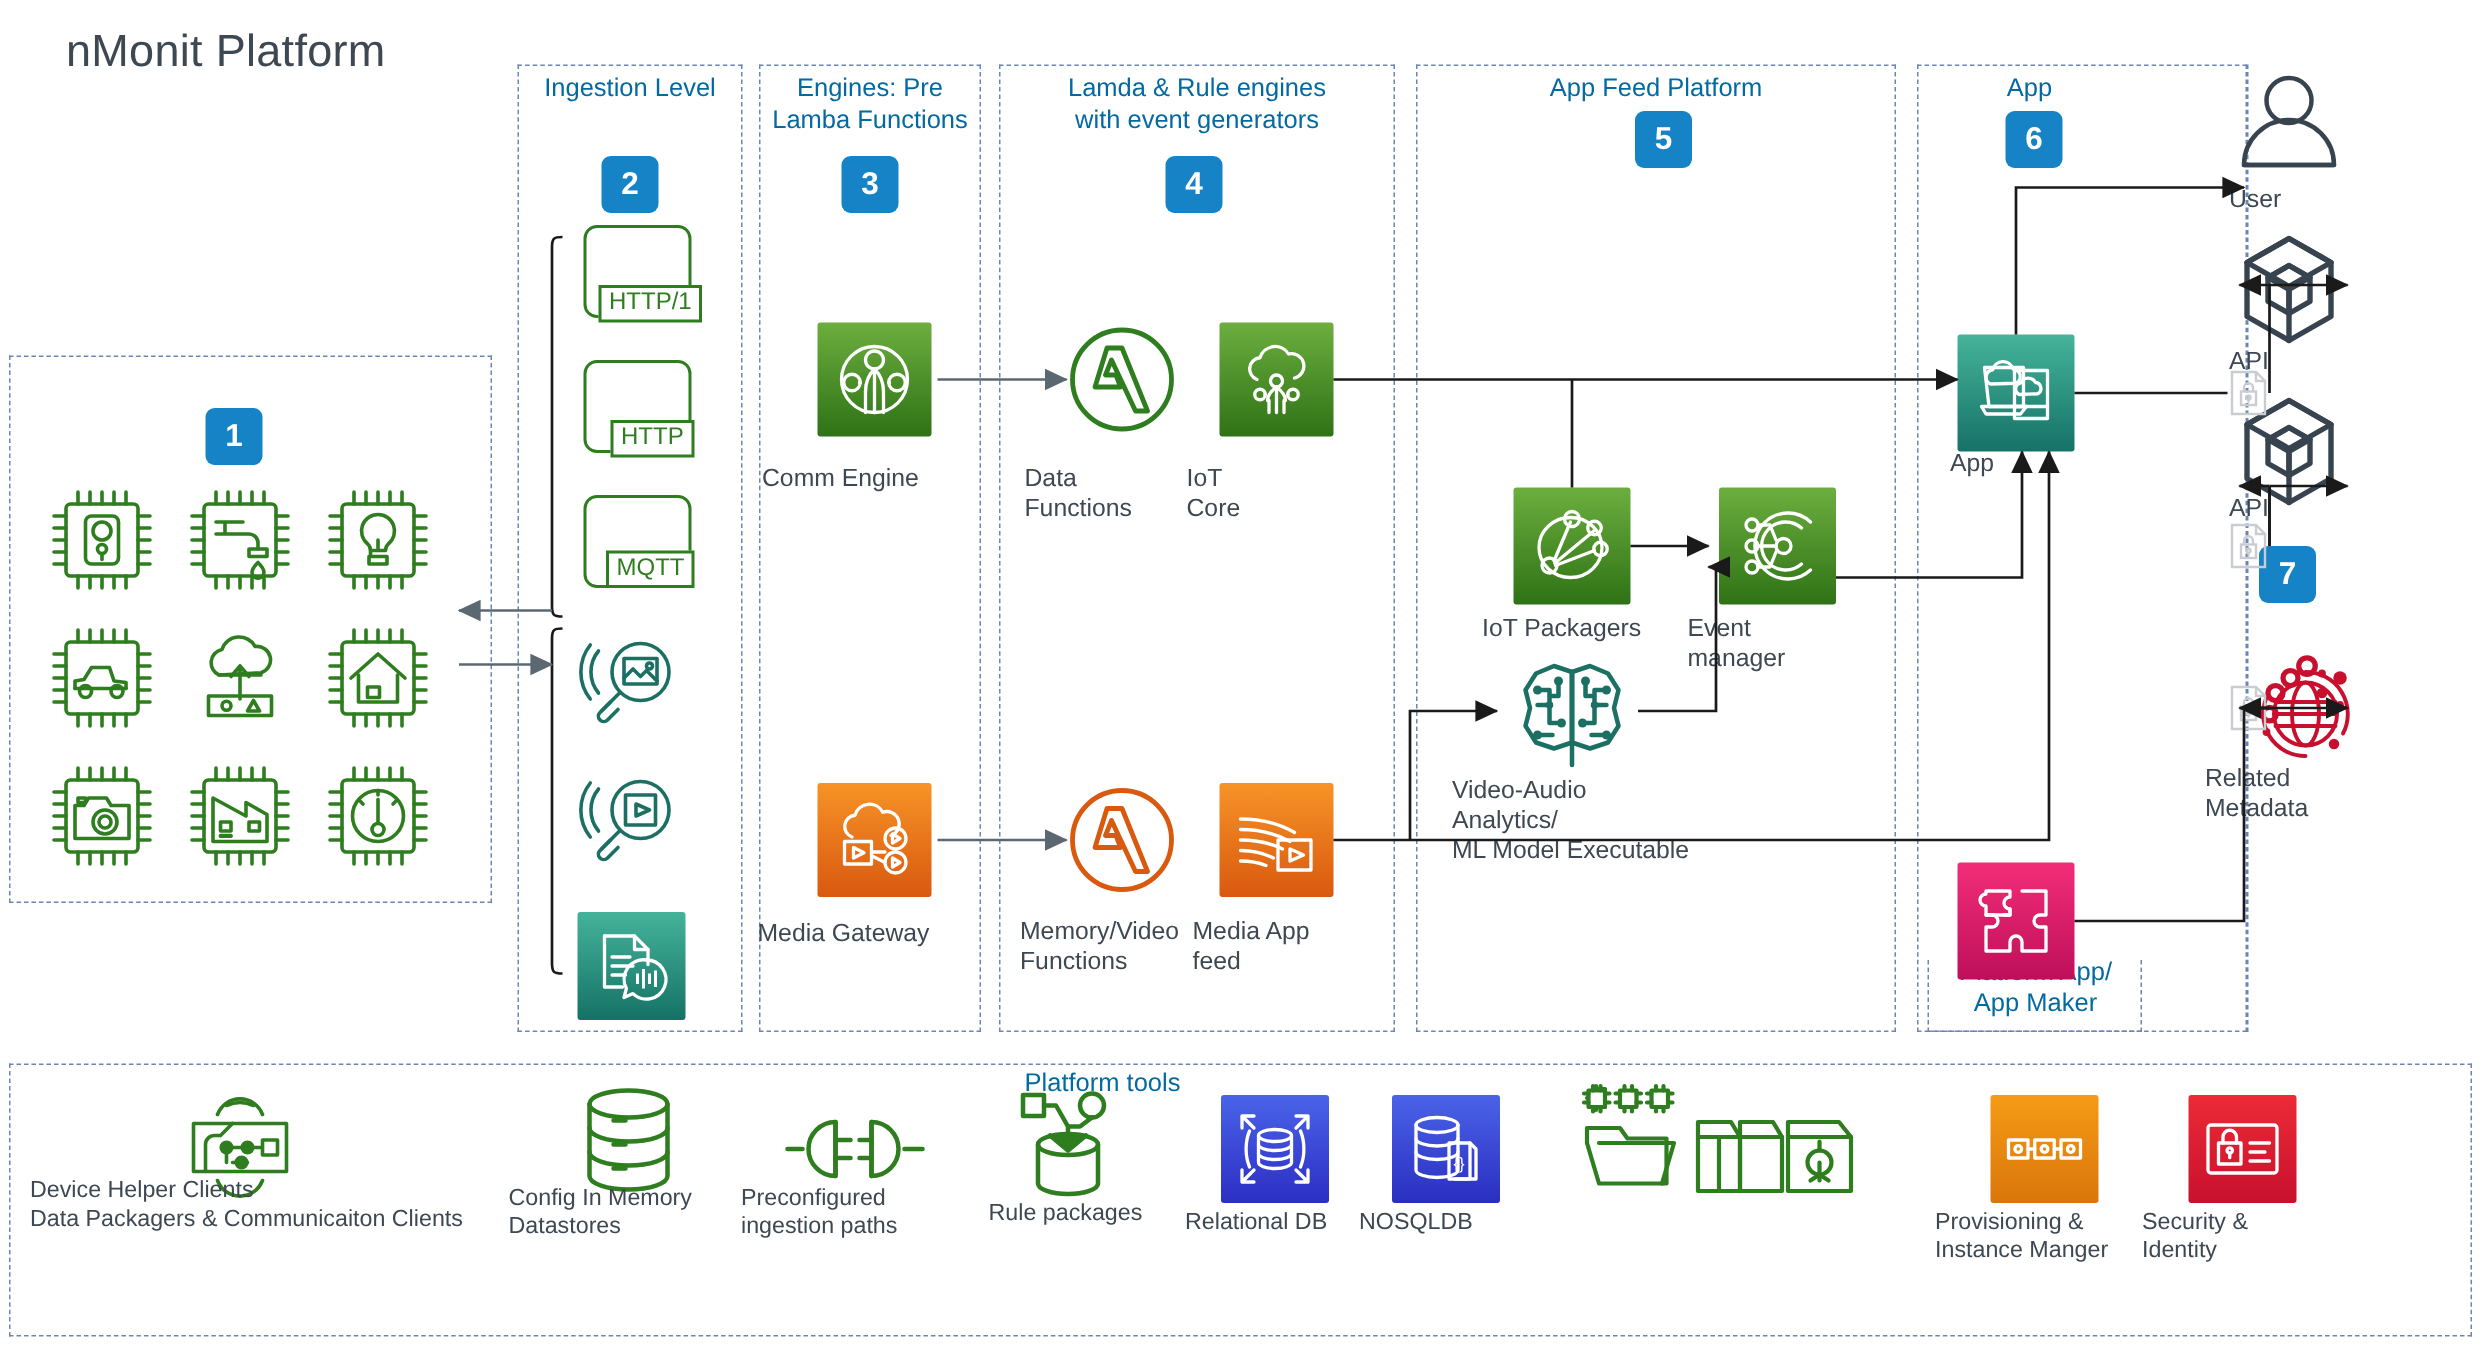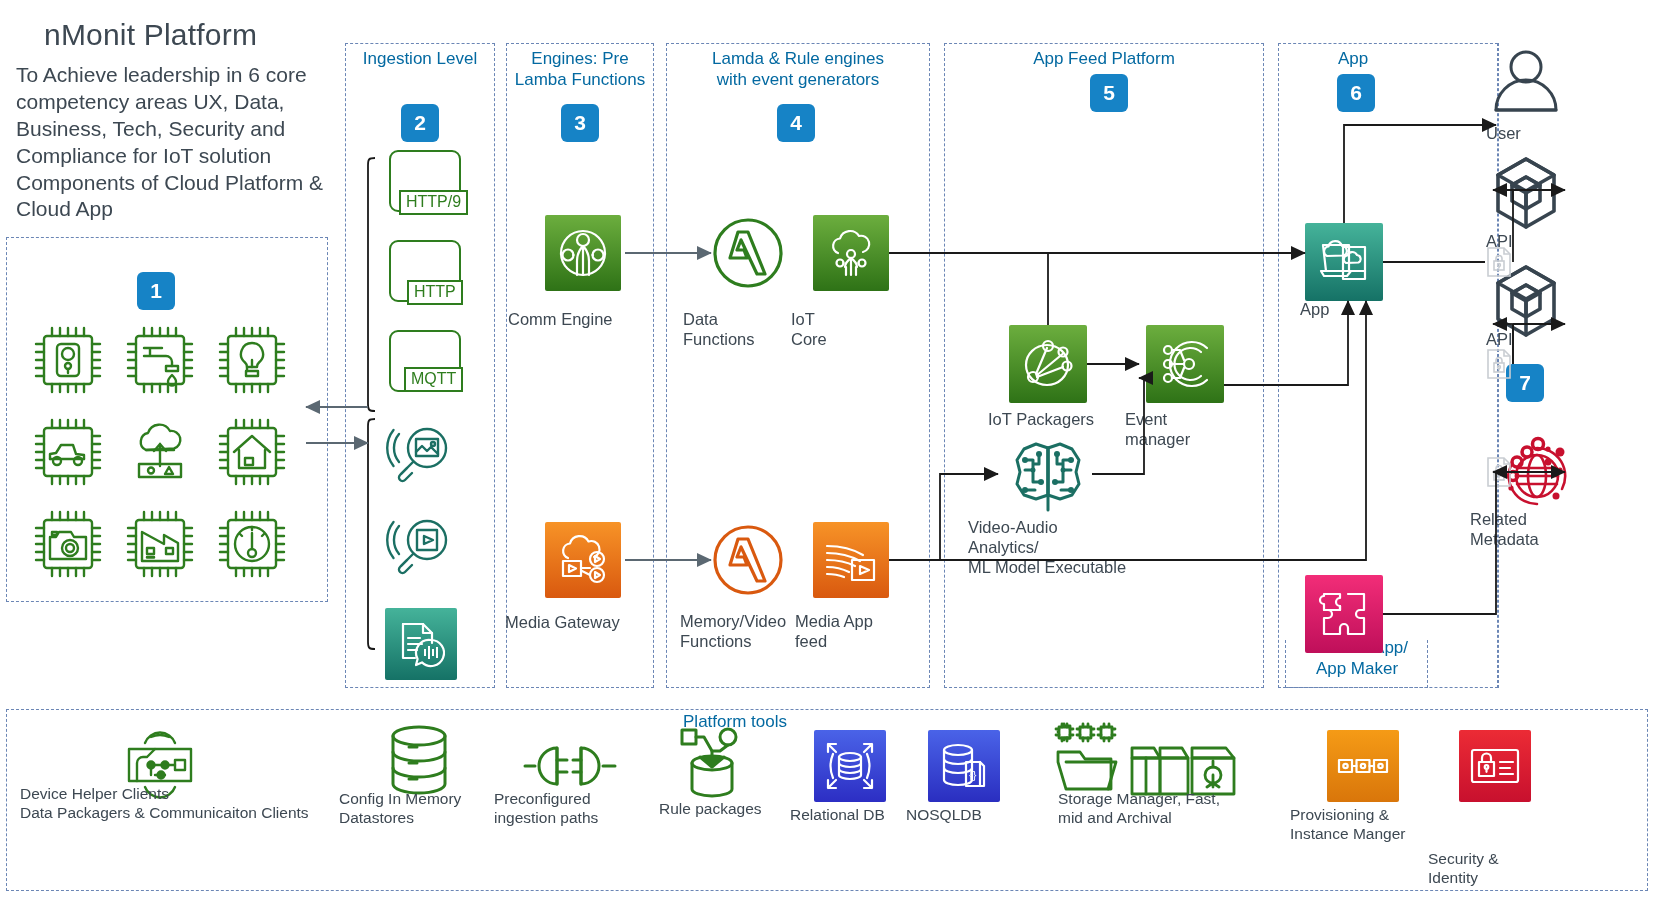--- a/index.html
+++ b/index.html
@@ -112,21 +112,20 @@
   .wire { fill:none; stroke:#1a1a1a; stroke-width:1.8; }
   .wire-grey { fill:none; stroke:#5b6872; stroke-width:1.8; }
   .brace { fill:none; stroke:#1a1a1a; stroke-width:1.8; }
 </style>
 </head>
 <body>
 
 <div id="stage">
 
   <div class="headline" style="left:44px; top:18px;text-align:center;">nMonit Platform</div>
-  <div class="subhead" style="left:16px; top:62px;">To Achieve leadership in 6 core competency areas UX, Data, Business, Tech, Security and Compliance for IoT solution Components of Cloud Platform &amp; Cloud App</div>
 
   <div class="zone" style="left:6px; top:237px; width:322px; height:365px;"></div>
   <div class="zone" style="left:345px; top:43px; width:150px; height:645px;"></div>
   <div class="zone" style="left:506px; top:43px; width:148px; height:645px;"></div>
   <div class="zone" style="left:666px; top:43px; width:264px; height:645px;"></div>
   <div class="zone" style="left:944px; top:43px; width:320px; height:645px;"></div>
   <div class="zone" style="left:1278px; top:43px; width:220px; height:645px;"></div>
   <div class="zone" style="left:6px; top:709px; width:1642px; height:182px;"></div>
 
   <div class="zone-title" style="left:345px; top:49px; width:150px;">Ingestion Level</div>
@@ -254,21 +253,21 @@
         <path d="M22 14V6M30 14V6M38 14V6M46 14V6M54 14V6M22 62v8M30 62v8M38 62v8M46 62v8M54 62v8M14 22H6M14 30H6M14 38H6M14 46H6M14 54H6M62 22h8M62 30h8M62 38h8M62 46h8M62 54h8"></path>
         <circle cx="38" cy="38" r="17"></circle>
         <path d="M26 28l2 2M50 28l-2 2M38 21v3"></path>
         <path d="M38 27v16"></path>
         <circle cx="38" cy="47" r="4"></circle>
       </g>
     </svg>
   </div>
 
   <div class="proto-box" style="left:389px; top:150px; width:72px; height:62px;"></div>
-  <div class="proto-tag" style="left:399px; top:190px;">HTTP/9</div>
+  <div class="proto-tag" style="left:399px; top:190px;">HTTP/1</div>
 
   <div class="proto-box" style="left:389px; top:240px; width:72px; height:62px;"></div>
   <div class="proto-tag" style="left:407px; top:280px;">HTTP</div>
 
   <div class="proto-box" style="left:389px; top:330px; width:72px; height:62px;"></div>
   <div class="proto-tag" style="left:404px; top:367px;">MQTT</div>
 
   <div class="abs" style="left:385px; top:418px;">
     <svg width="74" height="74" viewBox="0 0 74 74">
       <g class="outline-teal">
@@ -697,22 +696,20 @@
         <path d="M92 36v36"></path>
         <path d="M106 26h22l6 10h-28z"></path>
         <path d="M106 36h28v36h-28z"></path>
         <path d="M138 26h34l8 10h-42z"></path>
         <path d="M138 36h42v36h-42z"></path>
         <path d="M159 45a8 8 0 0 0-8 8 8 8 0 0 0 8 8 8 8 0 0 0 8-8 8 8 0 0 0-8-8z"></path>
         <path d="M159 53v12M159 61l-6 4M159 61l6 4M159 45v-6"></path>
       </g>
     </svg>
   </div>
-  <div class="lbl lbl-sm" style="left:1058px; top:790px; width:200px;">Storage Manager, Fast,
-mid and Archival</div>
 
   <div class="tile orangeflat" style="left:1327px; top:730px; width:72px; height:72px;">
     <svg width="56" height="56" viewBox="0 0 56 56">
       <g class="wht">
         <rect x="4" y="22" width="13" height="12"></rect>
         <rect x="21.5" y="22" width="13" height="12"></rect>
         <rect x="39" y="22" width="13" height="12"></rect>
         <path d="M17 28h4.5M34.5 28H39"></path>
         <circle cx="10.5" cy="28" r="2.2"></circle>
         <circle cx="28" cy="28" r="2.2"></circle>
@@ -728,21 +725,21 @@
       <g class="wht">
         <rect x="5" y="12" width="46" height="32" rx="2"></rect>
         <rect x="12" y="24" width="15" height="14"></rect>
         <path d="M15 24v-4a4.5 4.5 0 0 1 9 0v4"></path>
         <circle cx="19.5" cy="29" r="1.8"></circle>
         <path d="M19.5 30.8v3"></path>
         <path d="M33 24h13M33 30h10M33 36h13"></path>
       </g>
     </svg>
   </div>
-  <div class="lbl lbl-sm" style="left:1428px; top:806px; width:135px;margin-top:44px;">Security &amp;
+  <div class="lbl lbl-sm" style="left:1428px; top:806px; width:135px;">Security &amp;
 Identity</div>
 
   <svg id="wires" width="1654" height="905" viewBox="0 0 1654 905">
     <defs>
       <marker id="ah" markerWidth="9" markerHeight="9" refX="8" refY="4.5" orient="auto">
         <path d="M0 0.5L8.5 4.5L0 8.5z" fill="#1a1a1a"></path>
       </marker>
       <marker id="ahg" markerWidth="9" markerHeight="9" refX="8" refY="4.5" orient="auto">
         <path d="M0 0.5L8.5 4.5L0 8.5z" fill="#5b6872"></path>
       </marker>

